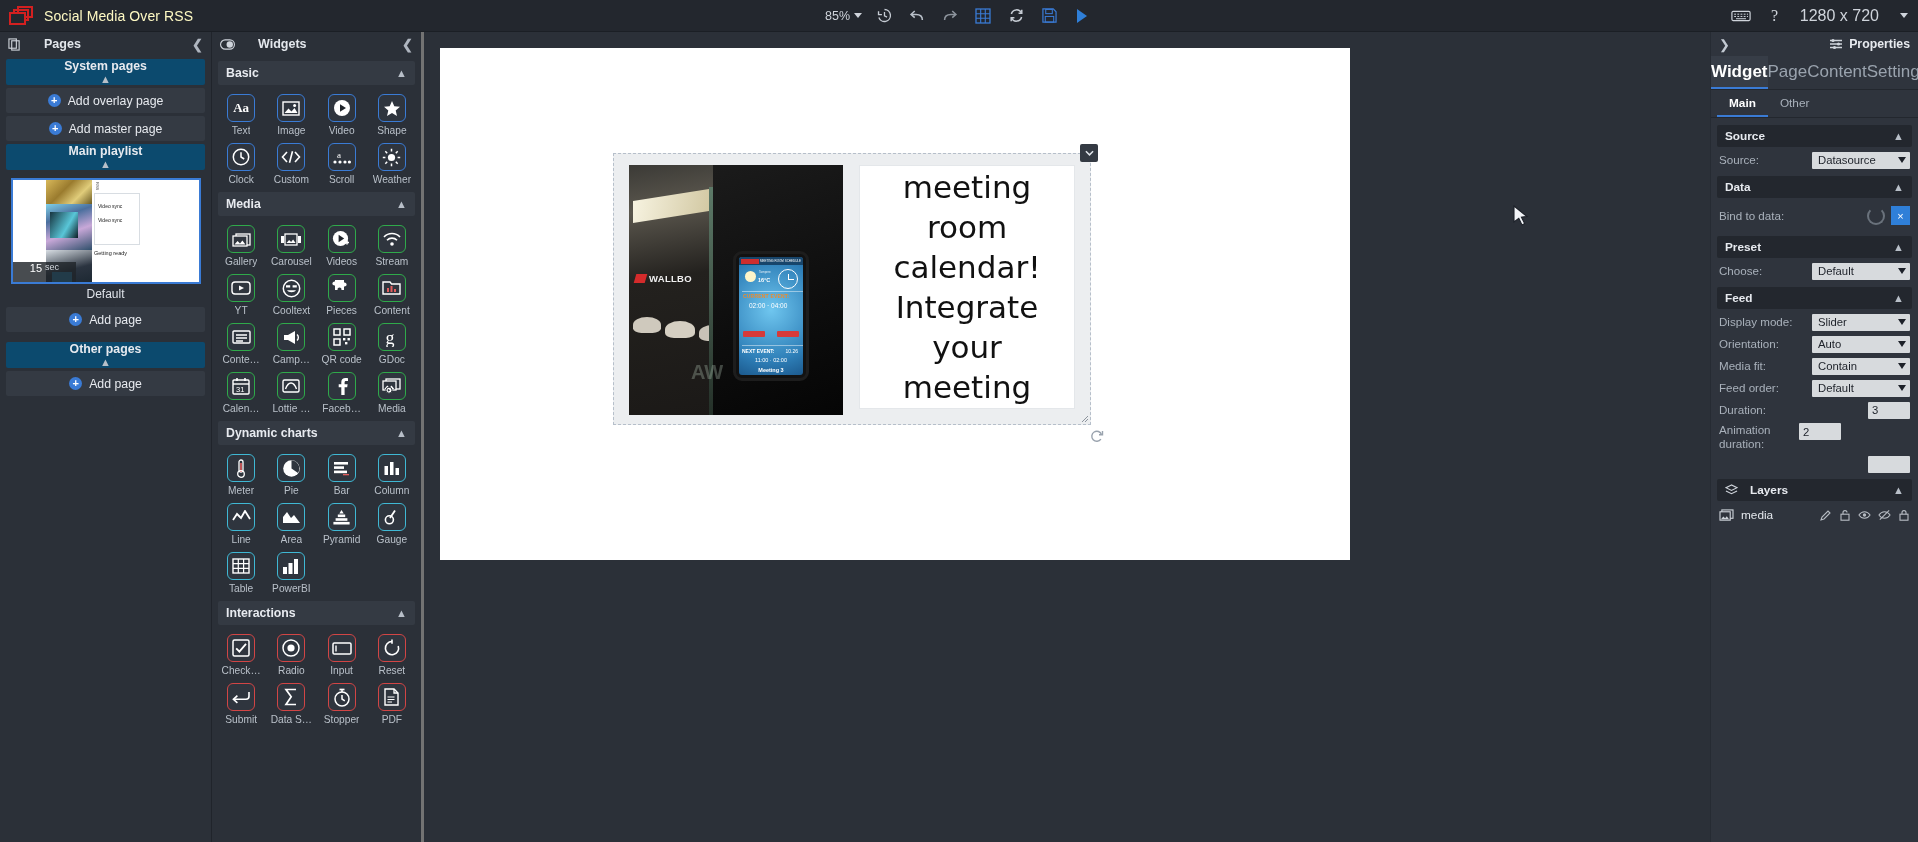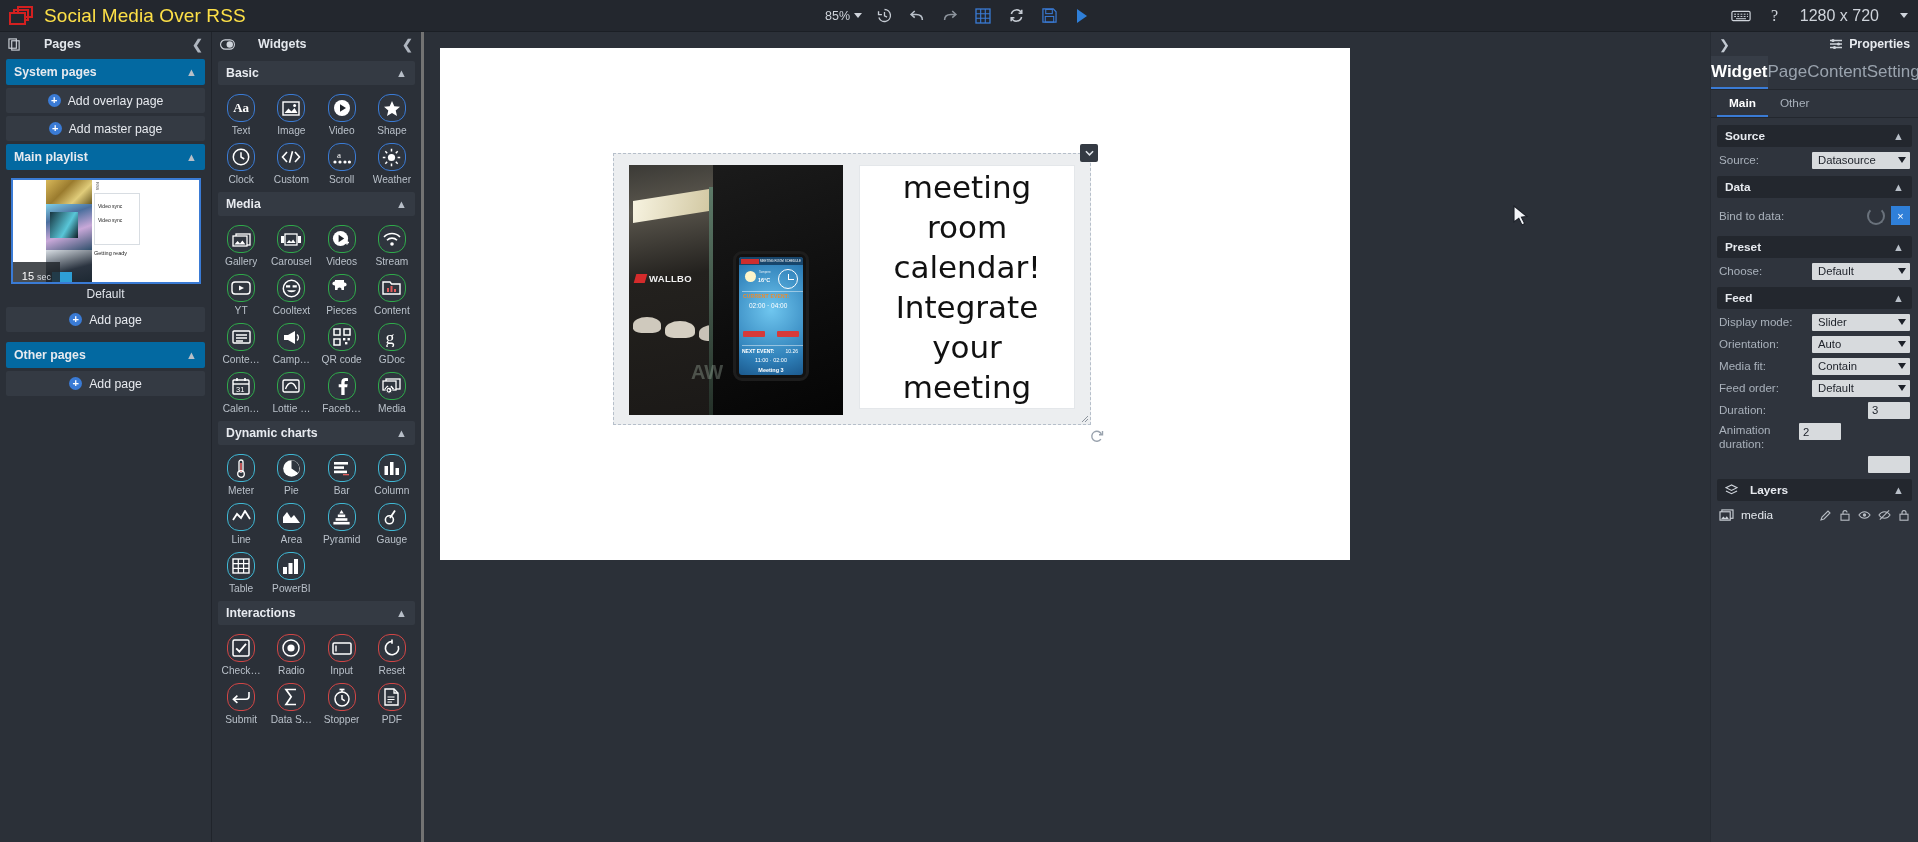--- a/index.html
+++ b/index.html
@@ -18,21 +18,21 @@
     flex: 0 0 32px; position: relative; border-bottom: 1px solid #1b1f25;
   }
   .logo-wrap { width: 44px; display: flex; align-items: center; justify-content: center; }
   .logo { width: 26px; height: 20px; position: relative; }
   .logo i {
     position: absolute; border: 2px solid #d32020; display: block;
   }
   .logo i:nth-child(1) { width: 16px; height: 12px; left: 8px; top: 0px; }
   .logo i:nth-child(2) { width: 16px; height: 12px; left: 4px; top: 3px; }
   .logo i:nth-child(3) { width: 17px; height: 13px; left: 0px; top: 6px; background: #23272e;}
-  .app-title { font-size: 19px; color: #fde047; letter-spacing: .1px; }
+  .app-title { font-size: 14px; color: #fef9c3; letter-spacing: .1px; }
 
   .tb-center { position: absolute; left: 50%; transform: translateX(-50%); display: flex; align-items: center; gap: 11px; }
   .zoomlabel { font-size: 12.5px; color: #cfd4db; display: flex; align-items: center; gap: 4px; }
   .caret-dn { width: 0; height: 0; border-left: 4px solid transparent; border-right: 4px solid transparent; border-top: 5px solid #cfd4db; }
   .tbicon { width: 22px; height: 22px; display: flex; align-items: center; justify-content: center; cursor: pointer; }
   .tbicon svg { display: block; }
 
   .tb-right { position: absolute; right: 10px; display: flex; align-items: center; gap: 13px; }
   .res-label { font-size: 16px; color: #cfd4db; display: flex; align-items: center; gap: 21px; }
 
@@ -40,23 +40,23 @@
   .body { flex: 1; display: flex; min-height: 0; }
 
   
   .pages-panel { width: 212px; background: #2b3038; display: flex; flex-direction: column; border-right: 1px solid #20242b; }
   .panel-head {
     height: 24px; display: flex; align-items: center; padding: 0 8px; gap: 23px;
     background: #2b3038; font-size: 12.5px; color: #e3e7ec; font-weight: bold; position: relative;
   }
   .panel-head .collapse { position: absolute; right: 8px; color: #aeb5bf; font-size: 13px; }
   .sect-bar {
-    height: 26px; background: #0369a1; margin: 3px 6px 0 6px; border-radius: 2px;
+    height: 26px; background: #0c4a6e; margin: 3px 6px 0 6px; border-radius: 2px;
     display: flex; align-items: center; padding: 0 8px; font-size: 12.3px; font-weight: bold; color: #e7eaef;
-    justify-content: space-between; cursor: pointer;
+    justify-content: space-between; cursor: pointer; flex-direction: column;
   }
   .chev { font-size: 11px; color: #b8bfc8; }
   .addbtn {
     height: 25px; margin: 3px 6px 0 6px; background: #343a43; border-radius: 2px;
     display: flex; align-items: center; justify-content: center; gap: 7px;
     font-size: 12.3px; color: #e7eaef; cursor: pointer;
   }
   .plus-ic {
     width: 13px; height: 13px; border-radius: 50%; background: #3a7bd5; color: #fff;
     display: flex; align-items: center; justify-content: center; font-size: 11px; line-height: 1; font-weight: bold;
@@ -75,39 +75,39 @@
   .thumb .ph3 { position: absolute; left: 0; top: 70px; width: 46px; height: 36px;
      background: linear-gradient(165deg,#d7dde3,#2b3440 55%,#1a2630); }
   .thumb .ph3 .blue { position: absolute; left: 6px; bottom: 0; width: 20px; height: 14px; background: #2e9fd6; }
   .thumb .txtcard {
     position: absolute; left: 81px; top: 13px; width: 46px; height: 52px; background: #fff; border: 1px solid #d8dde2;
     font-size: 5px; color: #222; padding: 5px 3px; line-height: 14px;
   }
   .thumb .lbl-top { position: absolute; left: 82px; top: 2px; font-size: 4px; color: #555; writing-mode: vertical-rl; }
   .thumb .lbl-getting { position: absolute; left: 81px; top: 70px; font-size: 5.5px; color: #222; line-height: 7px; width: 40px; }
   .thumb .dur {
-    position: absolute; left: 0; bottom: 0; width: 47px; height: 20px; background: rgba(32,36,42,.82);
-    display: flex; align-items: flex-end; justify-content: center; gap: 3px; color: #fff;
+    position: absolute; left: 0; bottom: 0; width: 63px; height: 20px; background: rgba(32,36,42,.82);
+    display: flex; align-items: flex-start; justify-content: center; gap: 3px; color: #fff;
   }
   .thumb .dur b { font-size: 11px; font-weight: normal; }
   .thumb .dur span { font-size: 9px; color: #d4d8de; }
   .thumb-label { text-align: center; font-size: 12px; color: #dfe3e9; margin-top: 3px; }
 
   
   .widgets-panel { width: 212px; background: #2b3038; display: flex; flex-direction: column; border-right: 3px solid #737373; }
   .widgets-scroll { flex: 1; overflow: hidden; padding-bottom: 4px; }
   .wsect {
     height: 24px; background: #343a43; margin: 5px 6px 0 6px; border-radius: 2px;
     display: flex; align-items: center; padding: 0 8px; font-size: 12.3px; font-weight: bold; color: #e7eaef;
     justify-content: space-between; cursor: pointer;
   }
   .wgrid { display: grid; grid-template-columns: repeat(4, 1fr); padding: 4px 4px 0 4px; }
   .wtile { display: flex; flex-direction: column; align-items: center; padding: 5px 0 2px 0; cursor: pointer; }
   .wbox {
-    width: 28px; height: 28px; border-radius: 12px; border: 1.5px solid #3a7bd5;
+    width: 28px; height: 28px; border-radius: 6px; border: 1.5px solid #3a7bd5;
     display: flex; align-items: center; justify-content: center; background: #2f353e;
   }
   .wbox.green { border-color: #2faa4a; }
   .wbox.cyan { border-color: #3fb8d4; }
   .wbox.red { border-color: #d24545; }
   .wlabel { font-size: 10.2px; color: #b9c0c9; margin-top: 3px; max-width: 50px; text-align: center;
     white-space: nowrap; overflow: hidden; text-overflow: ellipsis; }
   .wbox svg { display: block; }
   .wbox .aa { font-size: 13px; font-weight: bold; color: #fff; font-family: "Liberation Serif", serif; }
 

